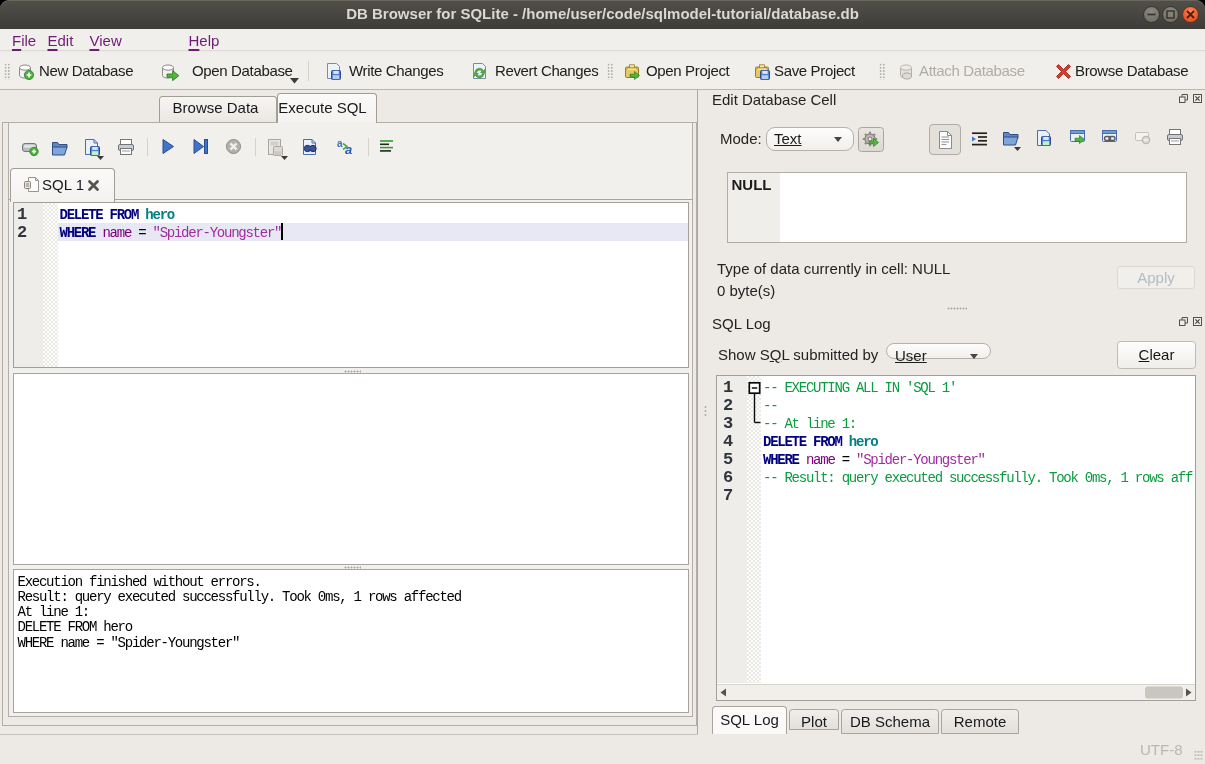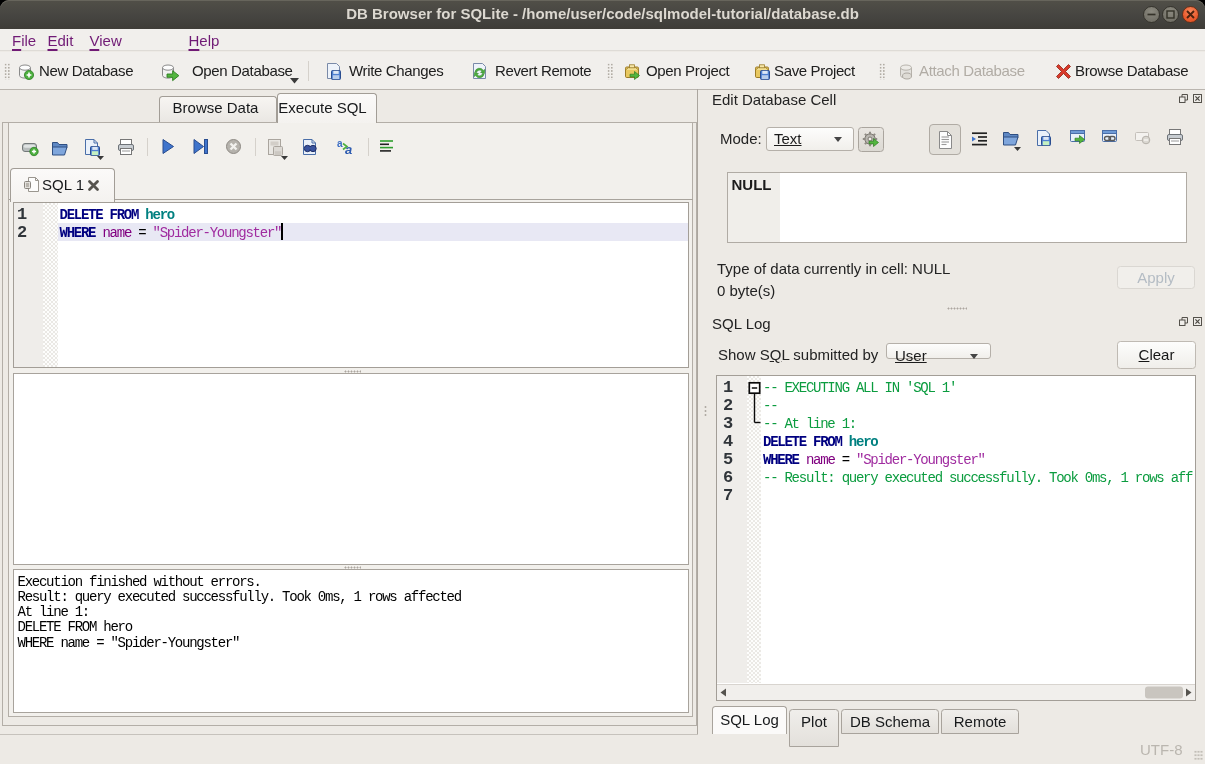--- a/index.html
+++ b/index.html
@@ -67,21 +67,21 @@
 .idf { color:#800080; }
 .str { color:#a02ca0; }
 .cmt { color:#0b9c3f; }
 
 
 .frame { position:absolute; border:1px solid #a8a39c; background:#fff; }
 
 
 .dtitle { position:absolute; line-height:17px; color:#232323; }
 .combo { position:absolute; background:linear-gradient(#fdfdfc,#f1efeb); border:1px solid #b5b0a9;
-  border-radius:3px; color:#1c1c1c;text-decoration:underline; }
+  border-radius:9px; color:#1c1c1c;text-decoration:underline; }
 .combo .arr { position:absolute; width:0; height:0; border:4px solid transparent;
   border-top:5px solid #454545; }
 .btn { position:absolute; background:linear-gradient(#fdfdfc,#f0eeea); border:1px solid #bfbab3;
   border-radius:3.5px; color:#161616; text-align:center; }
 
 
 .lline { position:absolute; left:46px; height:18px; line-height:18px;
   font-family:"Liberation Mono", monospace; font-size:14px; letter-spacing:-1.25px; white-space:pre; color:#000; }
 .lnum { position:absolute; left:6px; width:24px; height:18px; line-height:18px;
   font-family:"Liberation Mono", monospace; font-size:17px; color:#30353a; font-weight:bold; }
@@ -131,21 +131,21 @@
   <div class="tlabel" style="left:39px;">New Database</div>
   <span class="ticon" id="ic-opendb" style="left:161px;"></span>
   <div class="tlabel" style="left:192px;">Open Database</div>
   <svg width="10" height="6" style="position:absolute;left:290px;top:26px;">
         <path d="M0 0 L9 0 L4.5 5.5 Z" fill="#3a3a3a"></path>
       </svg>
   <div class="tsep" style="left:308px;"></div>
   <span class="ticon" id="ic-write" style="left:326px;"></span>
   <div class="tlabel" style="left:349px;">Write Changes</div>
   <span class="ticon" id="ic-revert" style="left:472px;"></span>
-  <div class="tlabel" style="left:495px;">Revert Remote</div>
+  <div class="tlabel" style="left:495px;">Revert Changes</div>
   <div class="grip" style="left:607px;"></div>
   <span class="ticon" id="ic-openproj" style="left:625px;"></span>
   <div class="tlabel" style="left:646px;">Open Project</div>
   <span class="ticon" id="ic-saveproj" style="left:755px;"></span>
   <div class="tlabel" style="left:774px;">Save Project</div>
   <div class="grip" style="left:879px;"></div>
   <span class="ticon" id="ic-attach" style="left:899px;"></span>
   <div class="tlabel dis" style="left:919px;">Attach Database</div>
   <span class="ticon" id="ic-closedb" style="left:1056px;"></span>
   <div class="tlabel" style="left:1075px;">Browse Database</div>
@@ -495,21 +495,21 @@
   <div class="abs" style="left:0; top:308px; width:478px; height:16px; background:#f1efec; border-top:1px solid #d8d4cf;">
     <svg width="478" height="16" style="position:absolute;left:0;top:0;">
       <path d="M9 3.5 L3.5 7.5 L9 11.5 Z" fill="#55534e"></path>
       <path d="M469 3.5 L474.5 7.5 L469 11.5 Z" fill="#55534e"></path>
       <rect x="428" y="1.5" width="38" height="12" rx="3" fill="#c9c5bf"></rect>
     </svg>
   </div>
 </div>
 
 <div class="btab active" style="left:712px; top:706px; width:75px; height:28px; line-height:26px; z-index:2;">SQL Log</div>
-<div class="btab" style="left:789px; top:709px; width:50px; height:38px; line-height:23px;">Plot</div>
+<div class="btab" style="left:789px; top:709px; width:50px; height:21px; line-height:23px;">Plot</div>
 <div class="btab" style="left:841px; top:709px; width:98px; height:25px; line-height:23px;">DB Schema</div>
 <div class="btab" style="left:941px; top:709px; width:78px; height:25px; line-height:23px;">Remote</div>
 
 <div class="abs" style="left:0px; top:734px; width:698px; height:1px; background:#c6c2bc;"></div>
 <div class="abs" style="left:1140px; top:741px; color:#bab6af;">UTF-8</div>
 <div class="abs" style="left:1194px; top:750px; width:9px; height:11px;
   background-image:radial-gradient(circle,#c2beb7 1px,transparent 1.2px); background-size:3px 3.5px;"></div>
 
 </div>
 

